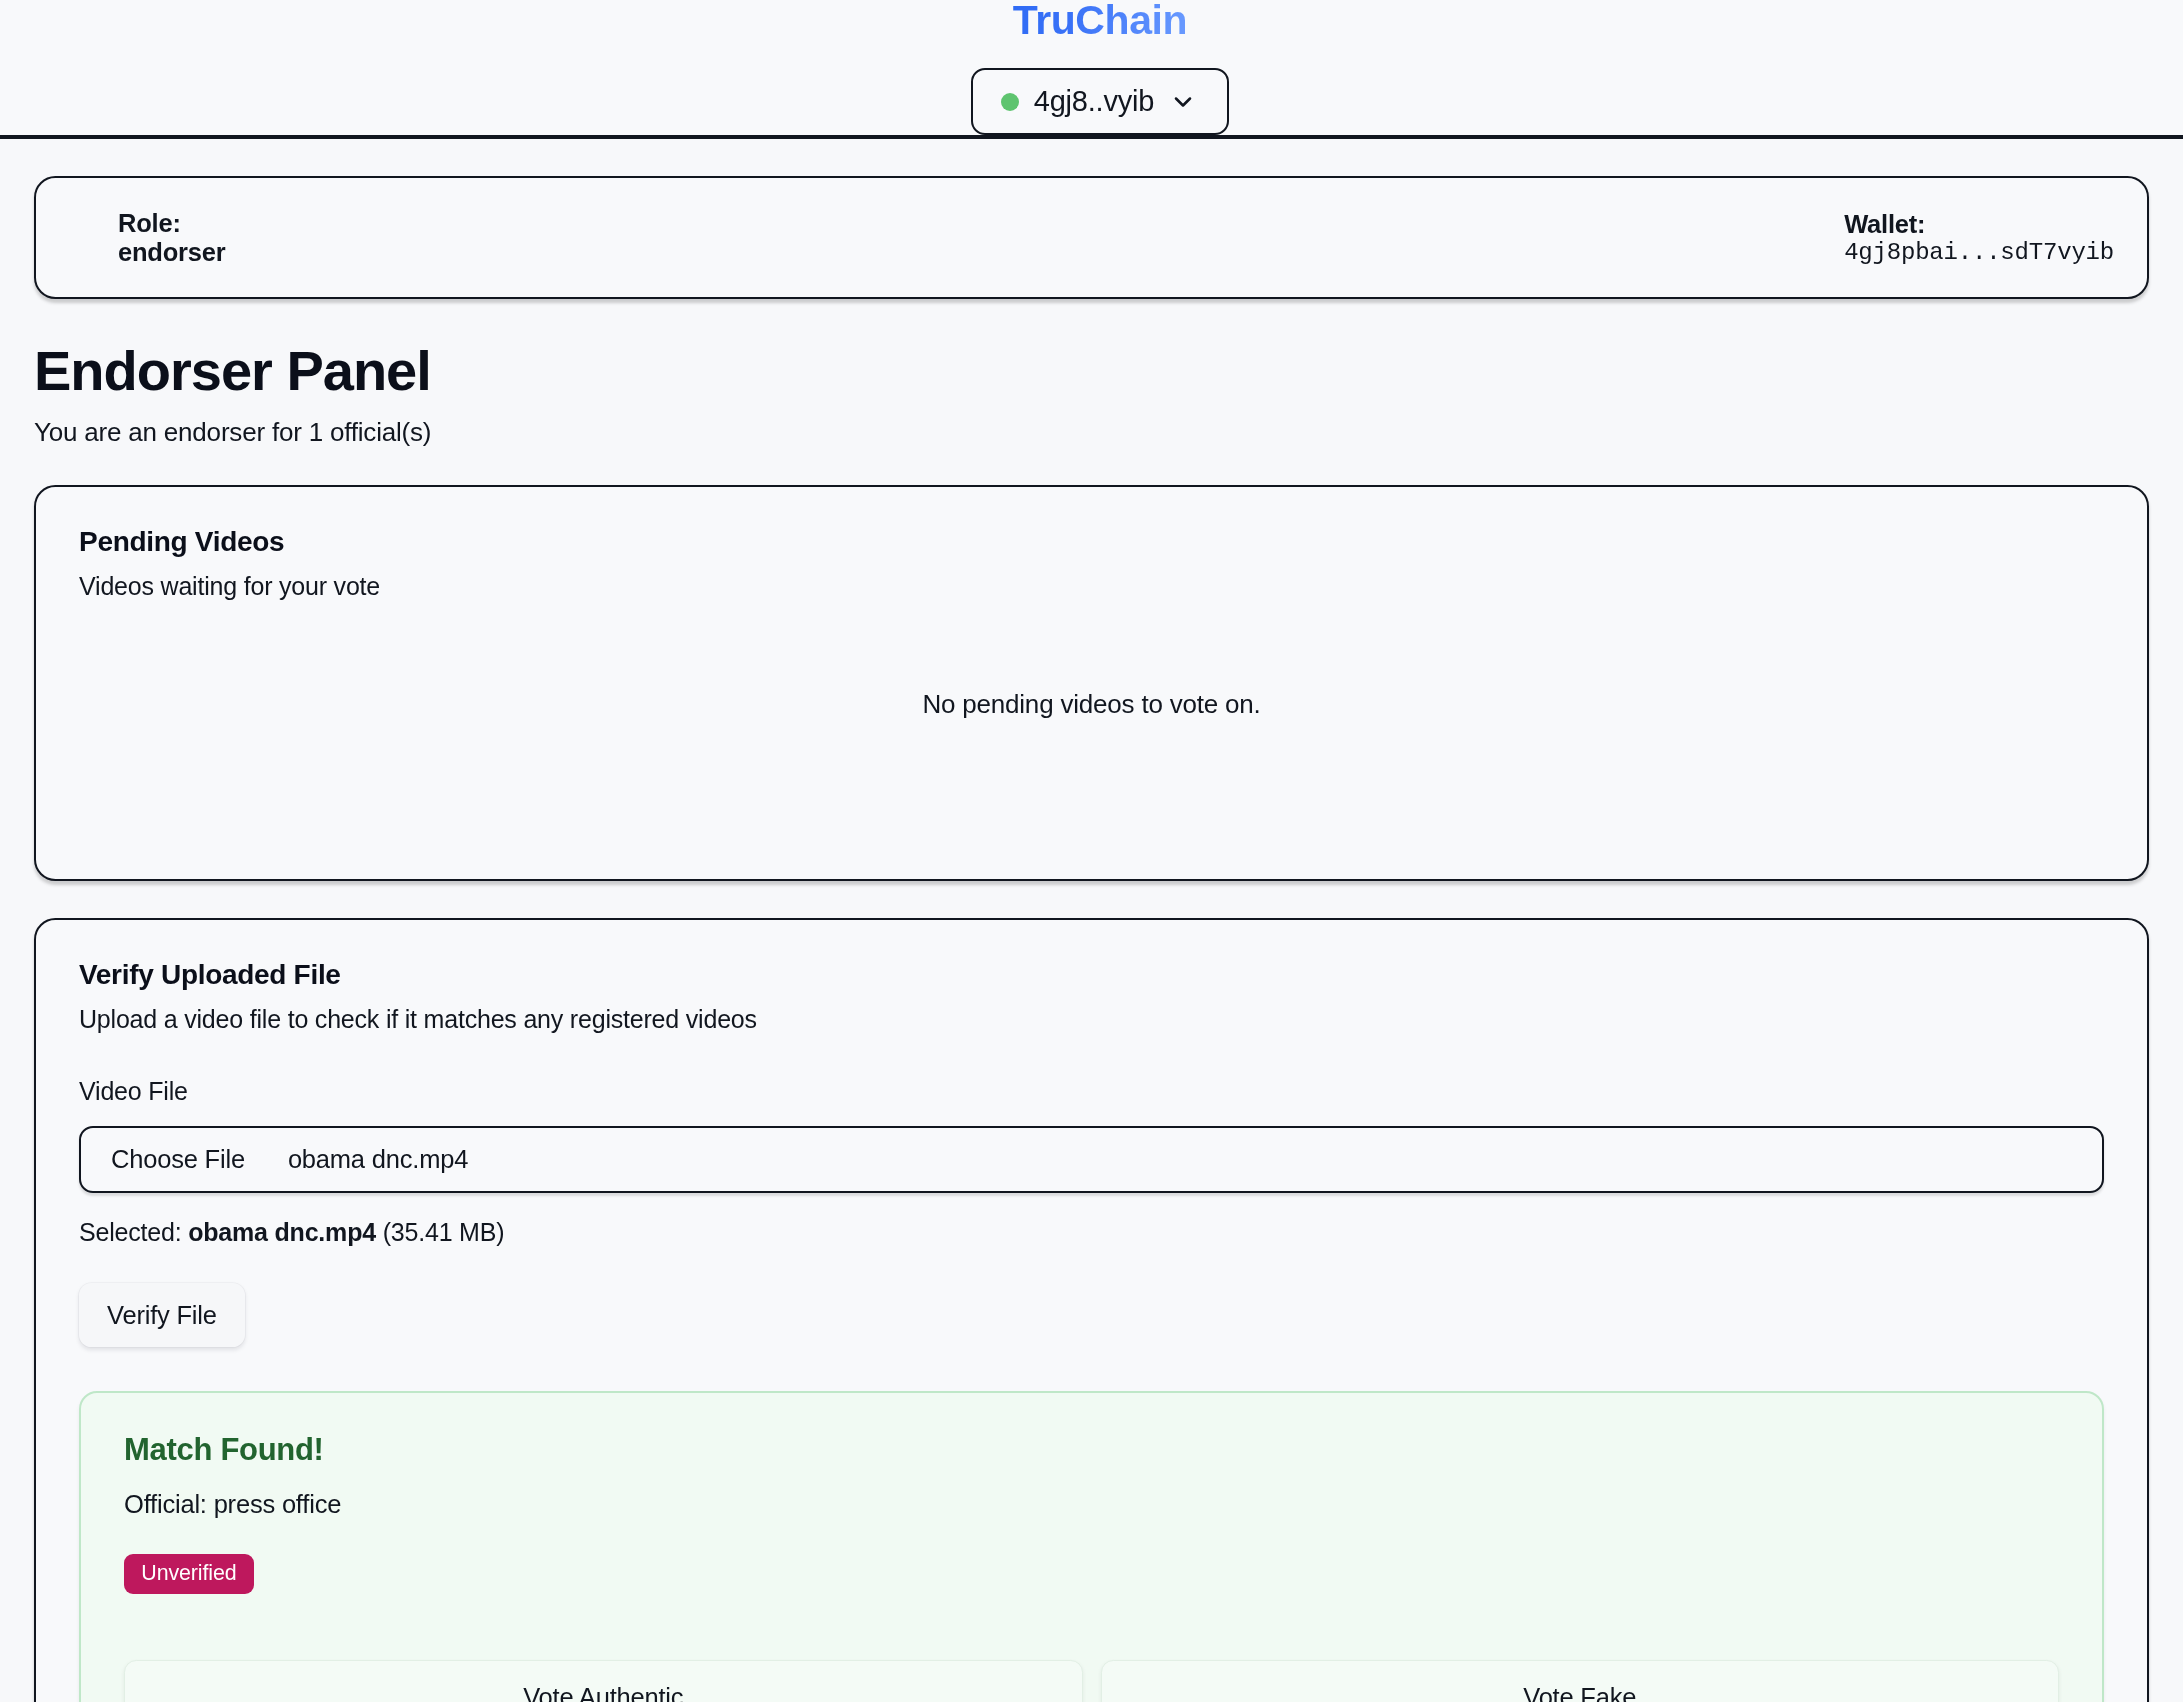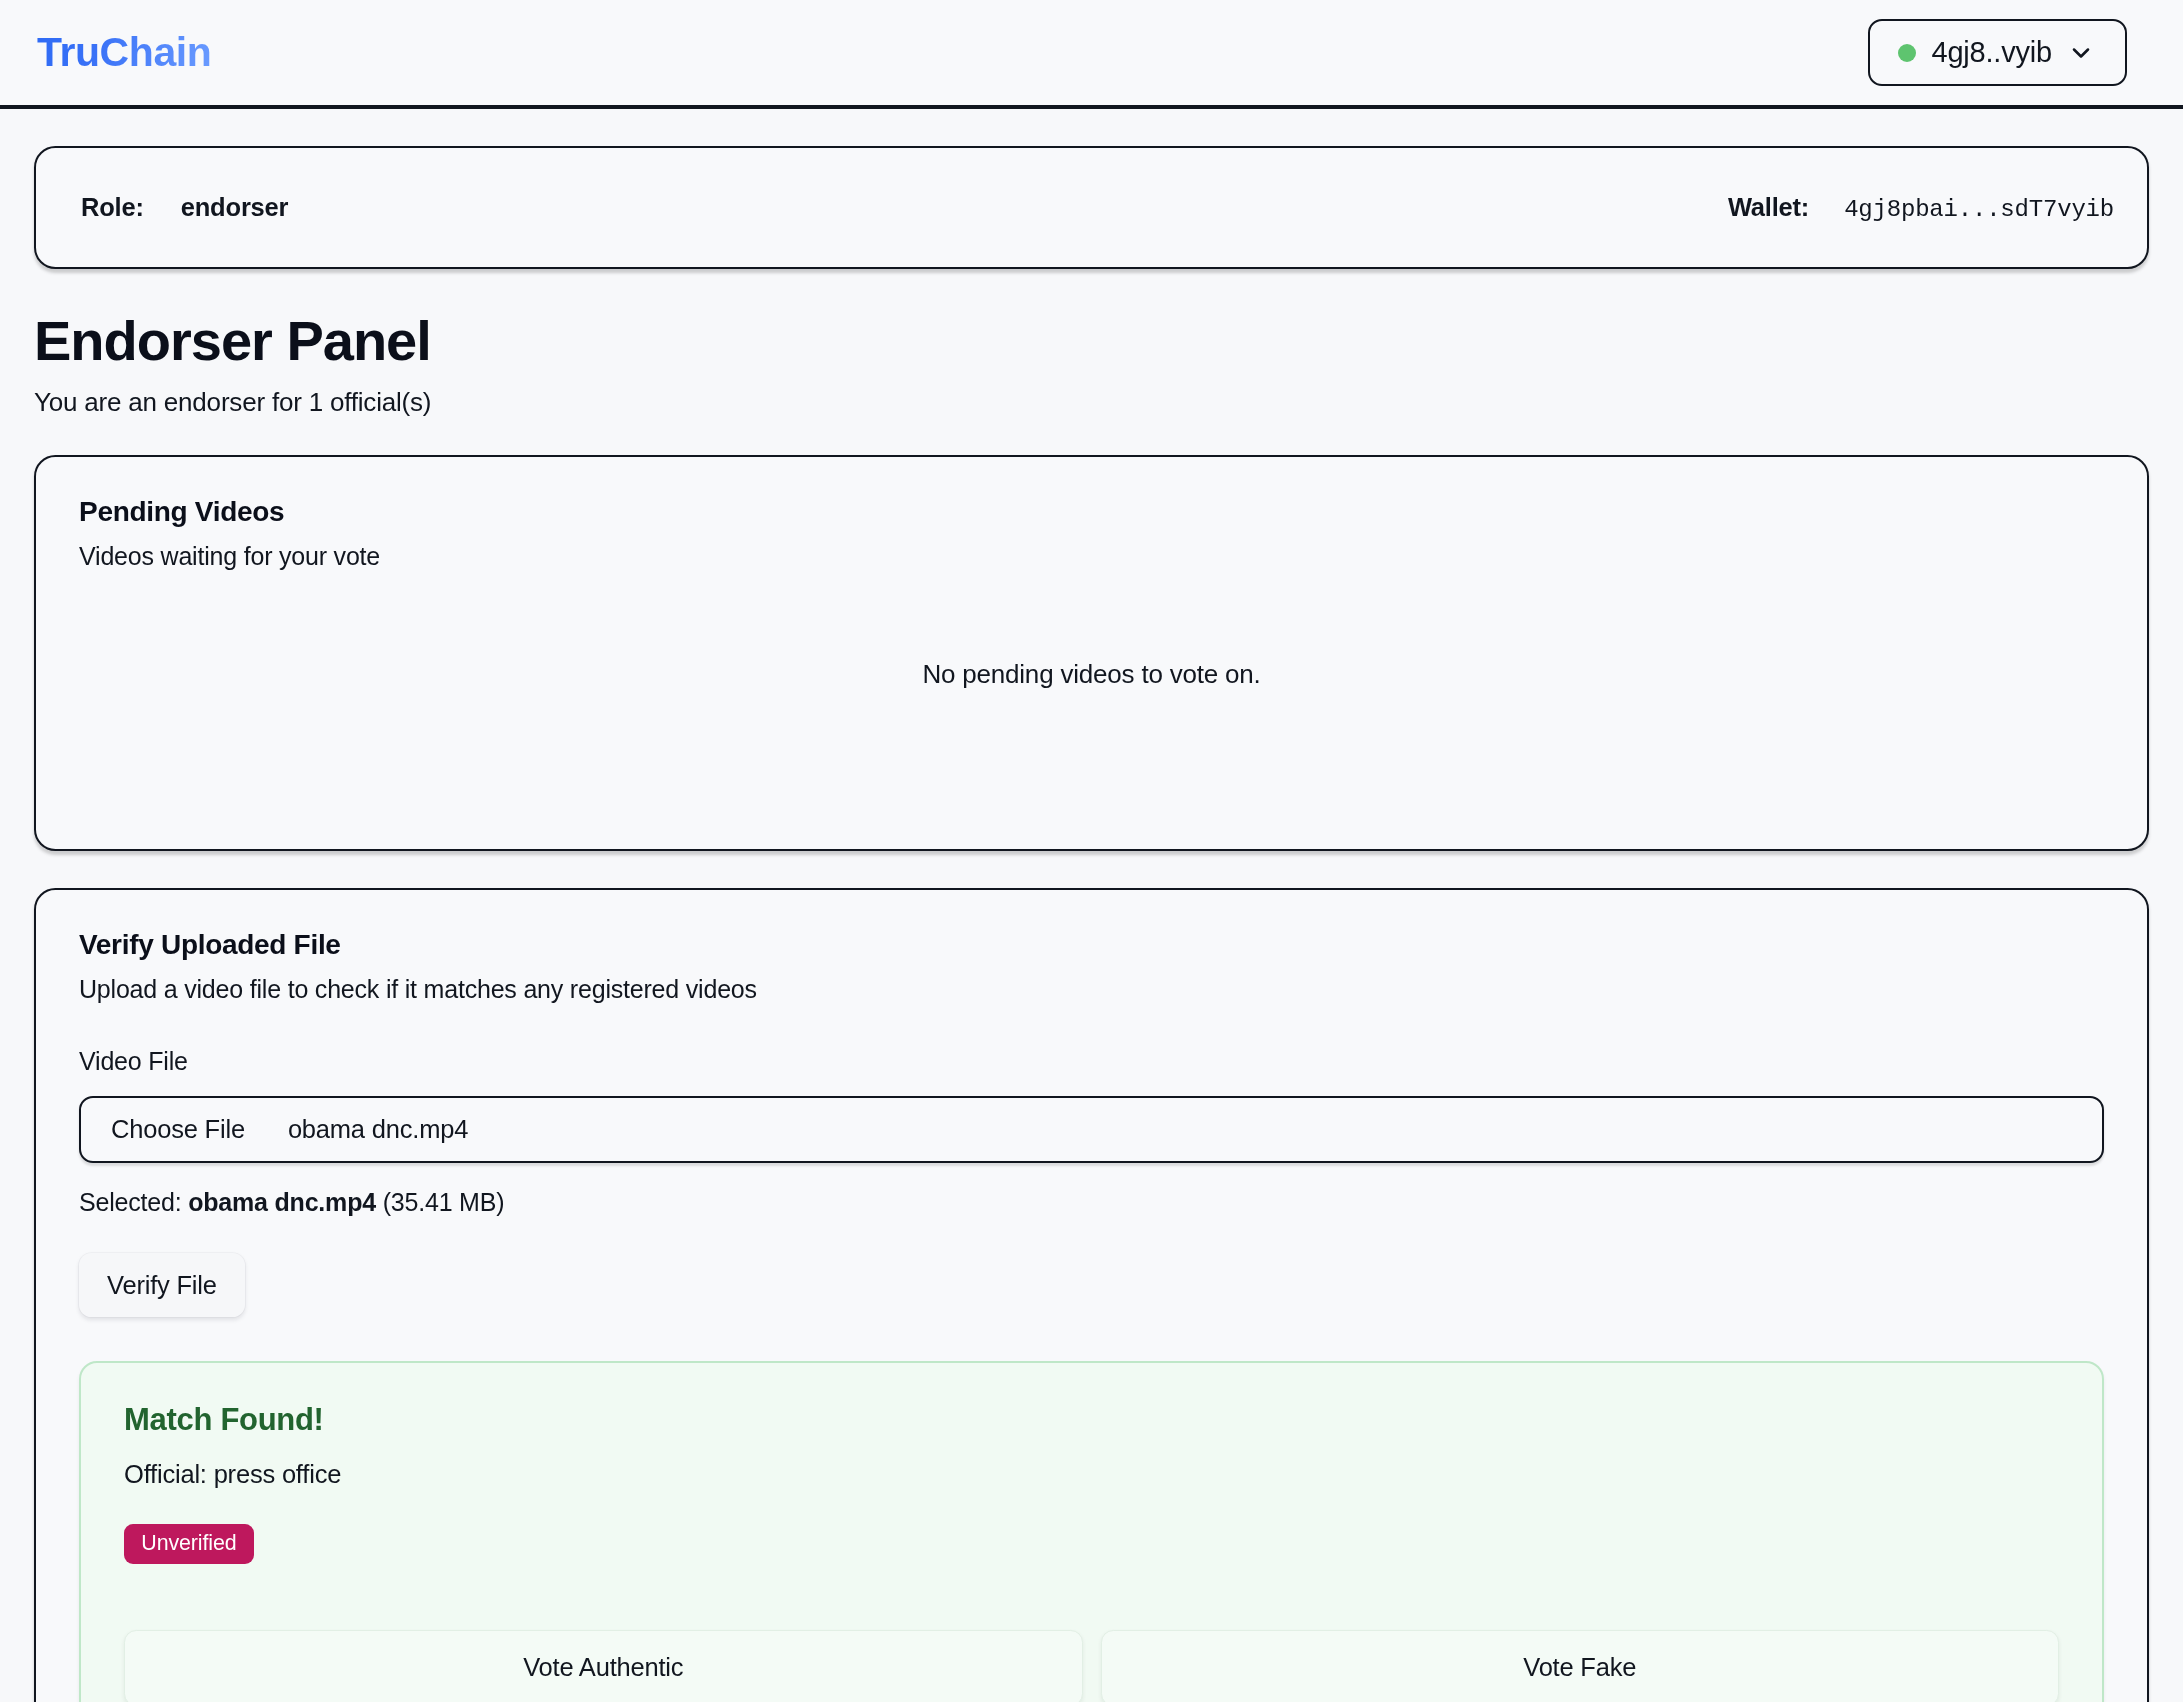--- a/index.html
+++ b/index.html
@@ -16,27 +16,28 @@
     position: relative;
     width: 2183px;
     min-height: 1703px;
     background: #f7f8fa;
     overflow: hidden;
   }
 
   
   .topbar {
     position: relative;
-    height: 109px;
+    height: 139px;
     background: #f8f9fb;
     border-bottom: 4.1px solid #11161f;
     display: flex;
     align-items: center;
     justify-content: space-between;
-    padding: 0 56px 0 37px;
+    padding: 0 20px 0 37px;
+    flex-direction: column;
   }
   .brand {
     font-size: 41px;
     font-weight: 700;
     letter-spacing: -0.4px;
     background: linear-gradient(100deg, #2f6bf5 0%, #3a72f7 35%, #6a9bff 100%);
     -webkit-background-clip: text;
     background-clip: text;
     color: transparent;
     line-height: 1;
@@ -84,21 +85,21 @@
 
   
   .rolebar {
     height: 123px;
     display: flex;
     align-items: center;
     justify-content: space-between;
     padding: 0 33px 0 45px;
     margin-bottom: 41px;
   }
-  .kv { display: flex; align-items: baseline; }
+  .kv { display: flex; align-items: baseline; flex-direction: column; }
   .kv .k {
     font-size: 25.5px;
     font-weight: 700;
     color: #11161f;
     letter-spacing: -0.2px;
   }
   .kv .v {
     font-size: 25.5px;
     font-weight: 700;
     color: #11161f;

